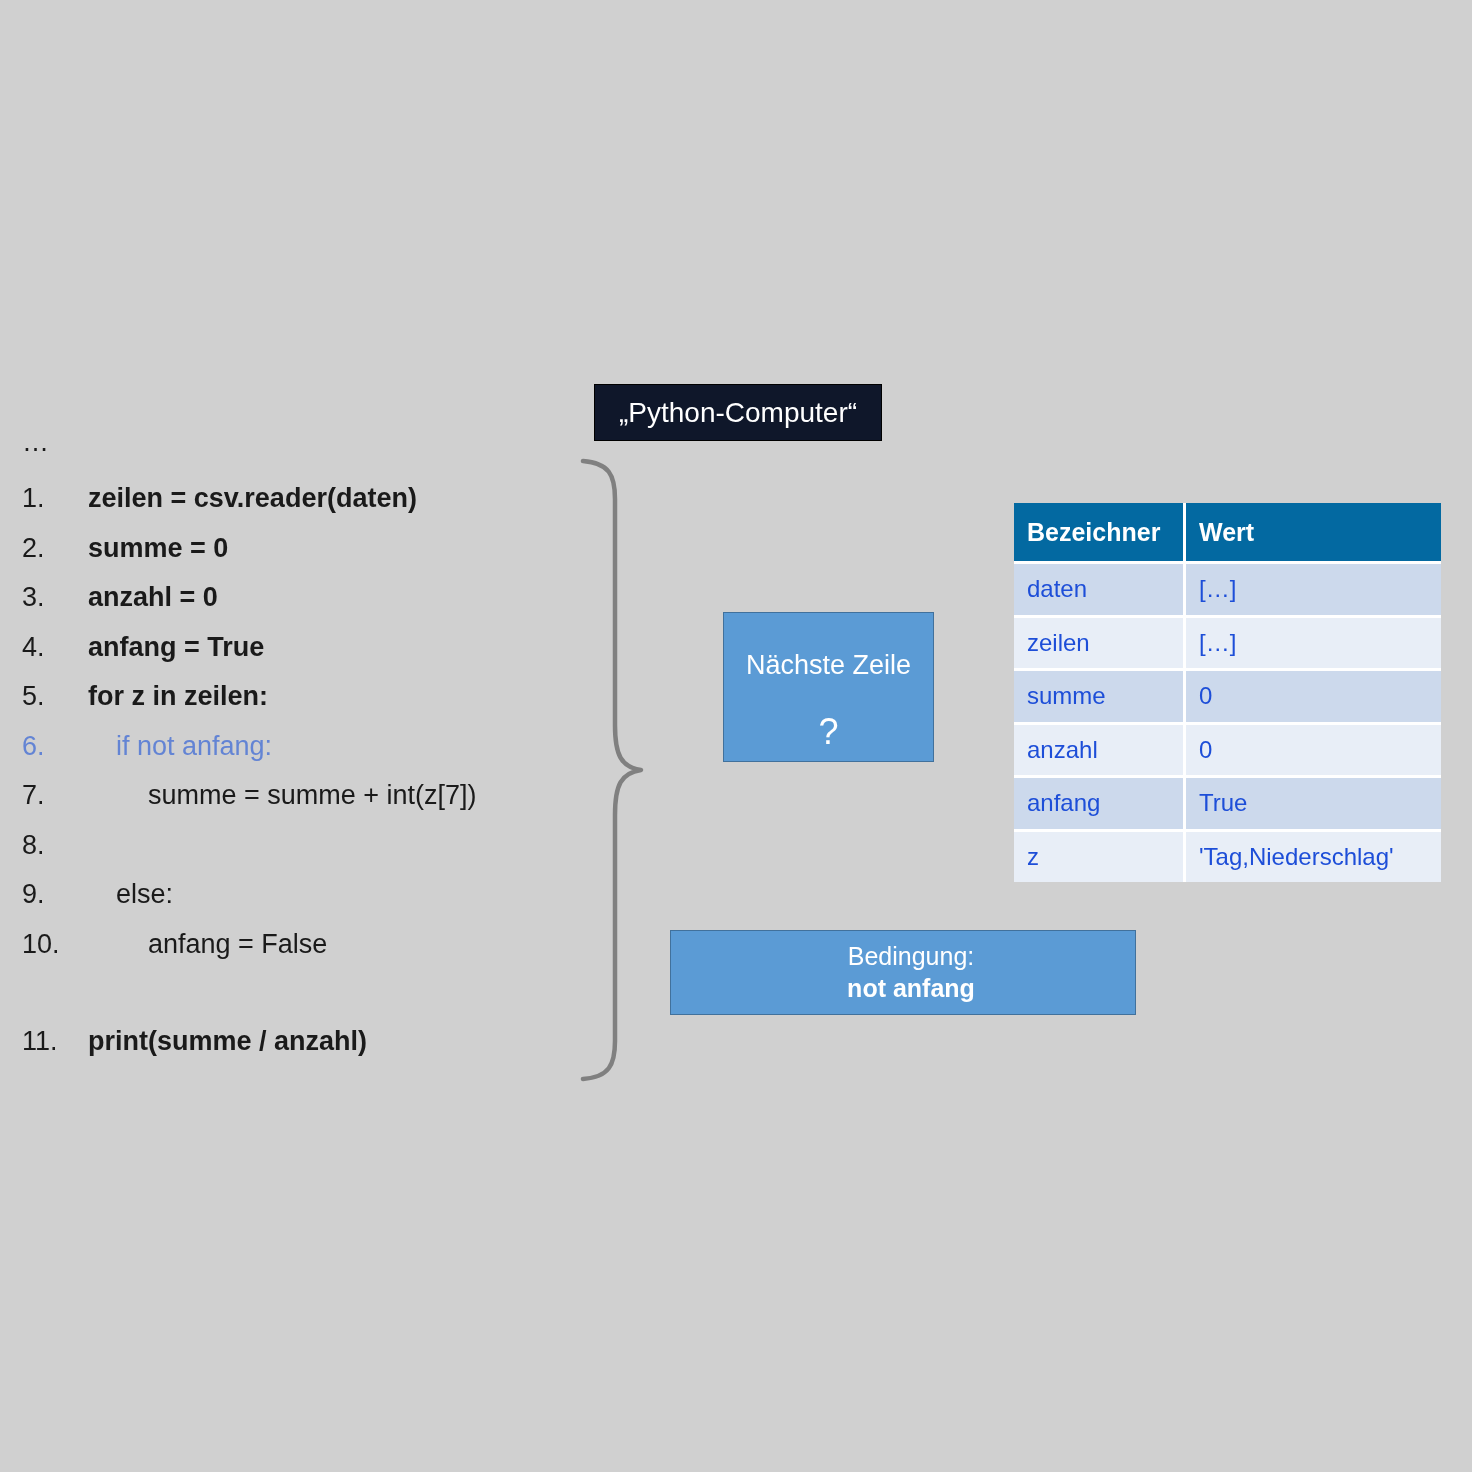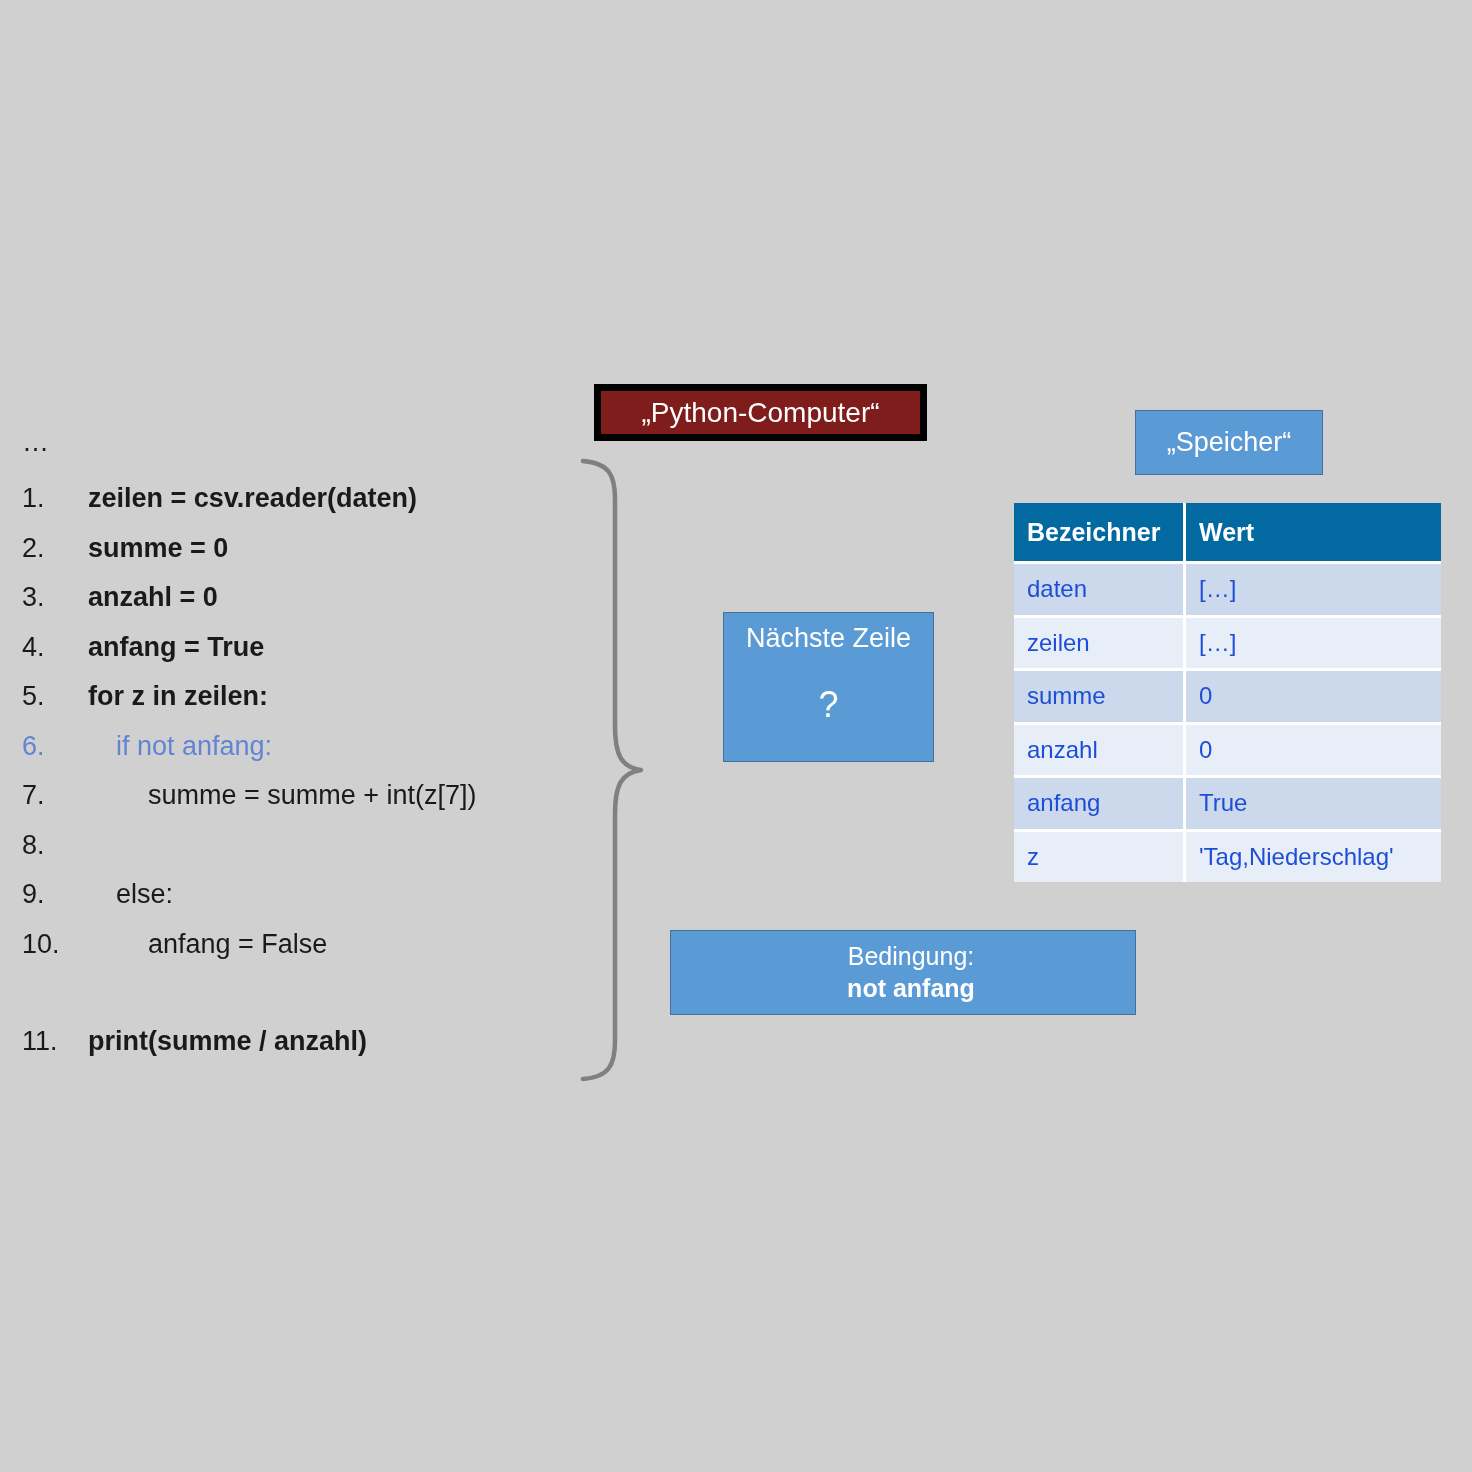--- a/index.html
+++ b/index.html
@@ -74,44 +74,44 @@
     display: flex;
     flex-direction: column;
     align-items: center;
     justify-content: center;
     color: #ffffff;
     text-align: center;
   }
   #python-computer-box {
     left: 594px;
     top: 384px;
-    width: 333px;
+    width: 288px;
     height: 57px;
-    background: #7f1d1d;
-    border: 7px solid #000000;
+    background: #0f172a;
+    border: 1px solid #000000;
     font-size: 28px;
   }
   #speicher-box {
     left: 1135px;
     top: 410px;
     width: 188px;
     height: 65px;
     background: #5b9bd5;
     border: 1px solid #41719c;
     font-size: 27px;
   }
   #next-line-box {
     left: 723px;
     top: 612px;
     width: 211px;
     height: 150px;
     background: #5b9bd5;
     border: 1px solid #41719c;
     justify-content: flex-start;
-    padding-top: 10px;
+    padding-top: 37px;
   }
   #next-line-box .nl-title { font-size: 27px; }
   #next-line-box .nl-question {
     font-size: 36px;
     margin-top: 30px;
   }
   #condition-box {
     left: 670px;
     top: 930px;
     width: 466px;
@@ -229,23 +229,20 @@
              C 40 300, 46 312, 66 315
              C 46 318, 40 330, 40 360
              L 40 586
              C 40 610, 34 622, 8 624" fill="none" stroke="#808080" stroke-width="4.5" stroke-linecap="round" stroke-linejoin="round"></path>
   </svg>
 
   <div class="box" id="python-computer-box">
     <span>„Python-Computer“</span>
   </div>
 
-  <div class="box" id="speicher-box">
-    <span>„Speicher“</span>
-  </div>
 
   <div class="box" id="next-line-box">
     <span class="nl-title">Nächste Zeile</span>
     <span class="nl-question">?</span>
   </div>
 
   <div class="box" id="condition-box">
     <span class="cond-title">Bedingung:</span>
     <span class="cond-value">not anfang</span>
   </div>

